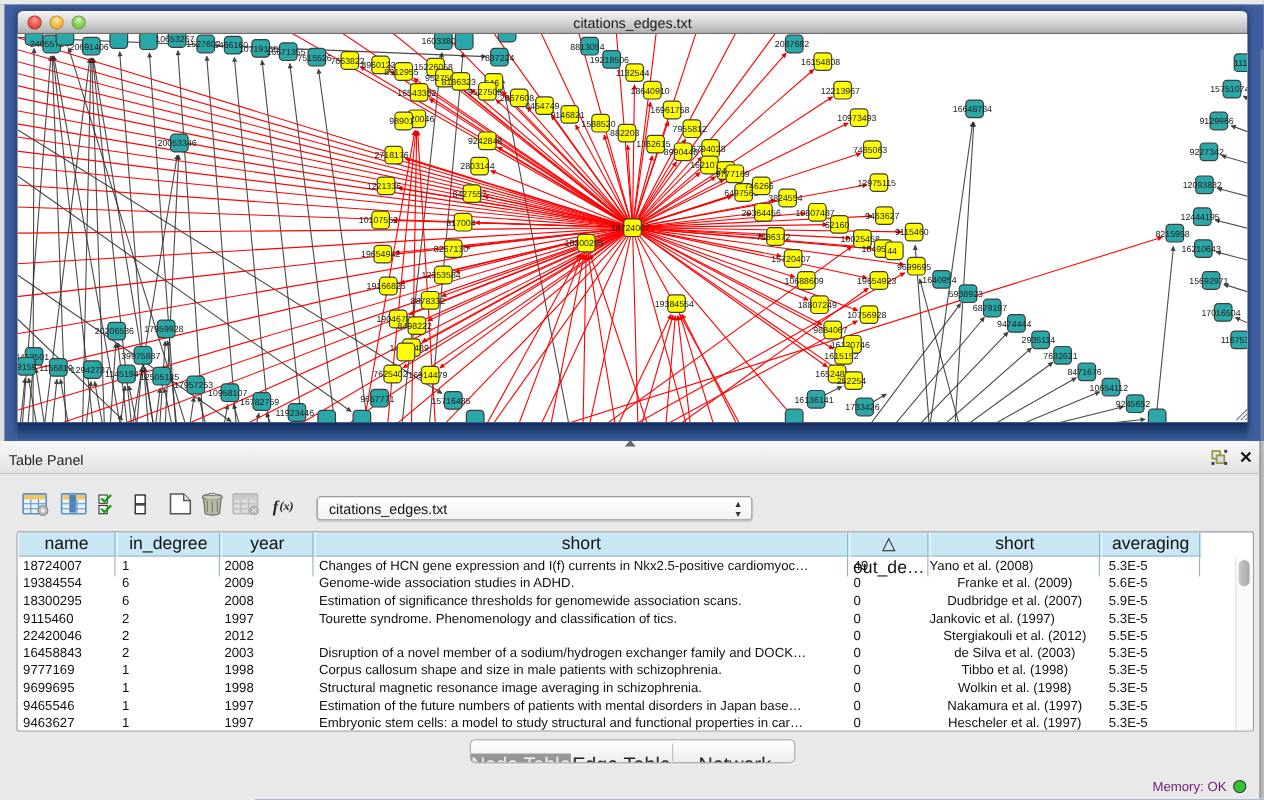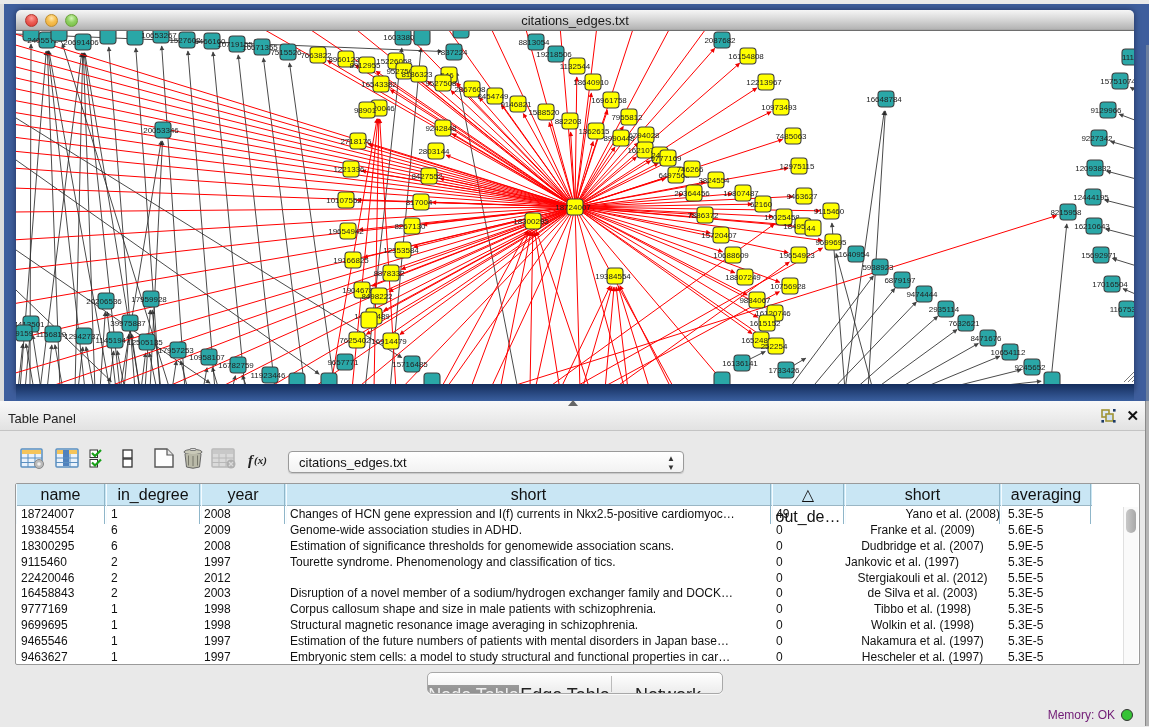--- a/index.html
+++ b/index.html
@@ -651,21 +651,21 @@
       <div class="th" style="left:829px;width:155px">short</div>
       <div class="th" style="left:985px;width:90px">averaging</div>
     </div>
     <div class="rows">
 <div class="tr">
           <div class="c c0">18724007</div>
           <div class="c c1">1</div>
           <div class="c c2">2008</div>
           <div class="c c3">Changes of HCN gene expression and I(f) currents in Nkx2.5-positive cardiomyoc…</div>
           <div class="c c4">49</div>
-          <div class="c c5" style="text-align:right">Yano et al. (2008)</div>
+          <div class="c c5" style="text-align:left">Yano et al. (2008)</div>
           <div class="c c6">5.3E-5</div>
         </div>
 <div class="tr">
           <div class="c c0">19384554</div>
           <div class="c c1">6</div>
           <div class="c c2">2009</div>
           <div class="c c3">Genome-wide association studies in ADHD.</div>
           <div class="c c4">0</div>
           <div class="c c5" style="text-align:center">Franke et al. (2009)</div>
           <div class="c c6">5.6E-5</div>

